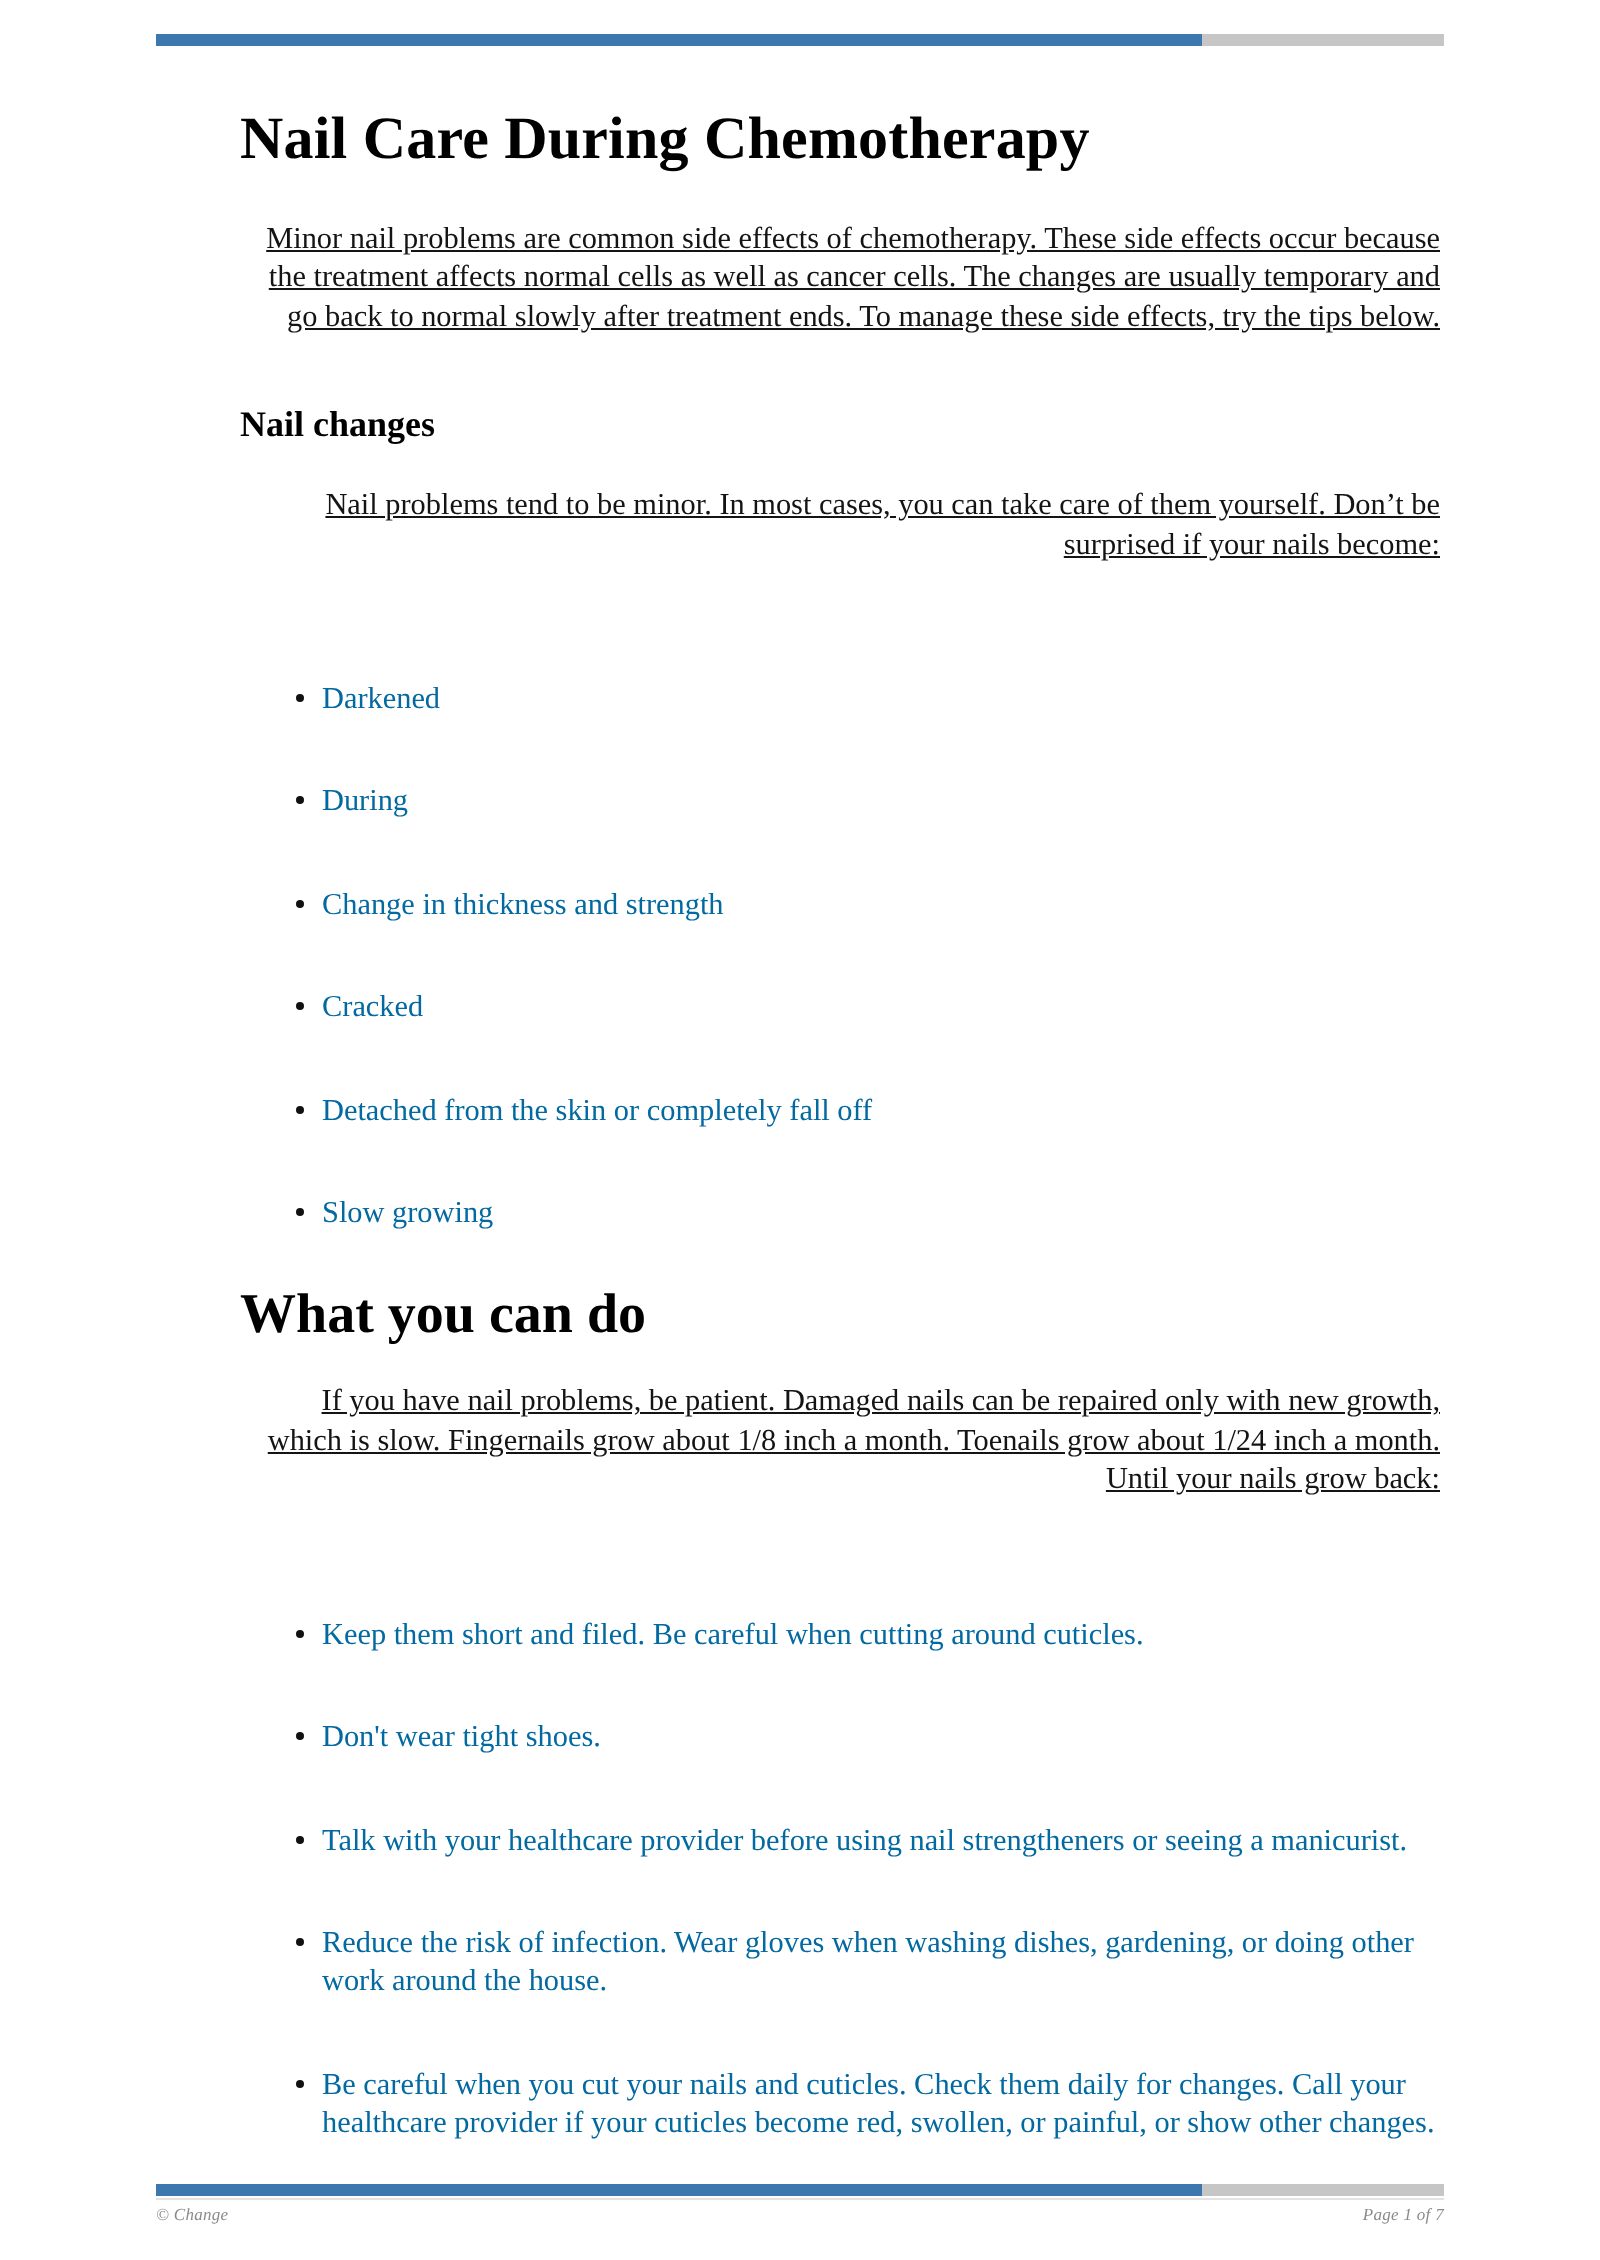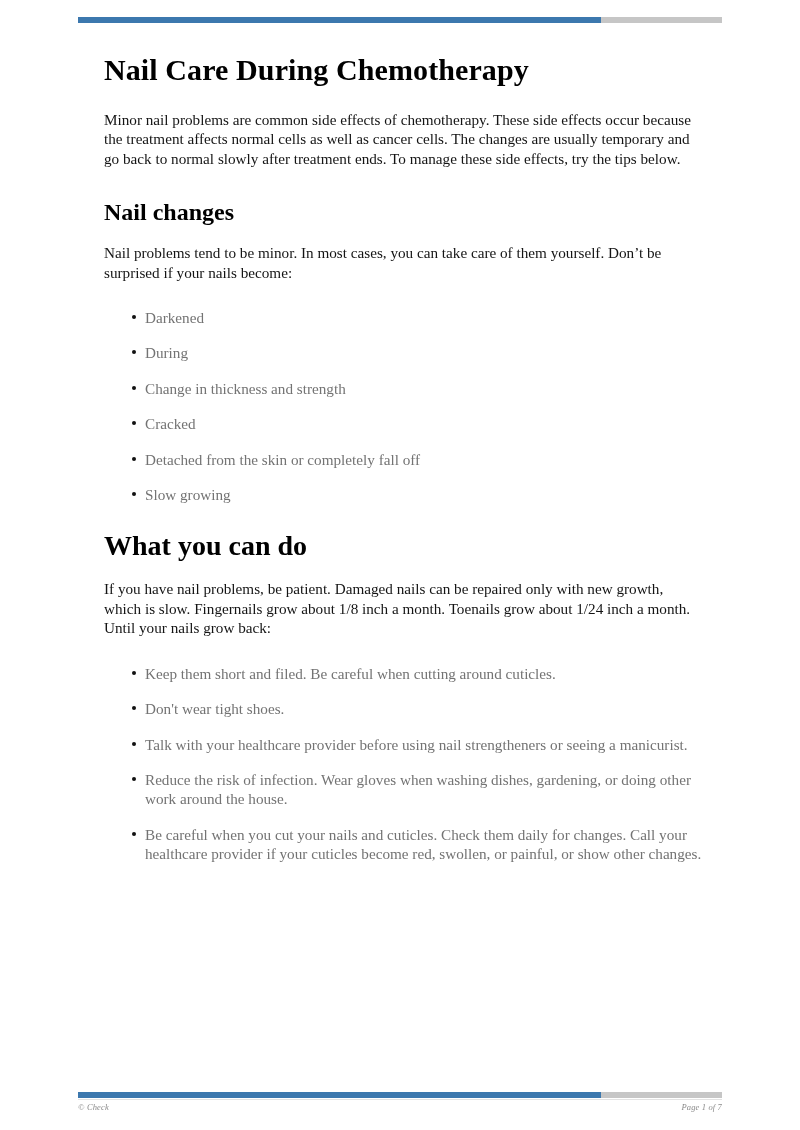--- a/index.html
+++ b/index.html
@@ -40,73 +40,75 @@
   }
   .header-rule .seg-gray {
     flex: 1 1 auto;
     height: 6px;
     background: #c6c6c6;
   }
 
   
   .content {
     position: absolute;
-    left: 104px;
+    left: 120px;
     top: 52px;
     width: 600px;
   }
 
   h1.doc-title {
     font-family: "Liberation Serif", "DejaVu Serif", serif;
     font-size: 30px;
     font-weight: bold;
     line-height: 36px;
     letter-spacing: 0.1px;
     margin: 0 0 22px 0;
     color: #000;
   }
 
   h2.section-title {
     font-family: "Liberation Serif", "DejaVu Serif", serif;
-    font-size: 24px;
+    font-size: 18px;
     font-weight: bold;
     line-height: 25px;
     margin: 0 0 18px 0;
     color: #000;
   }
   h2.section-title.big {
     font-size: 28px;
     line-height: 27px;
     margin: 0 0 20px 0;
   }
 
   p.body-text {
     font-size: 15.2px;
     line-height: 19.4px;
     margin: 16px 0 18px 0;
     color: #141414;
-    text-align: left;
+    text-align: right;
+    text-decoration: underline;
   }
 
   .spacer-lg { height: 22px; }
   .spacer-md { height: 14px; }
   .spacer-sm { height: 8px; }
 
   ul.bullets {
     list-style: none;
     margin: 0 0 6px 0;
     padding: 0;
   }
   ul.bullets > li {
     position: relative;
     padding-left: 41px;
     margin-bottom: 16px;
     font-size: 15.2px;
     line-height: 19.4px;
-    color: #737373;
+    color: #0369a1;
+    margin-top: 32px;
   }
   ul.bullets > li:last-child { margin-bottom: 0; }
   ul.bullets > li .bullet-dot {
     position: absolute;
     left: 28px;
     top: 7px;
     width: 4px;
     height: 4px;
     background: #111;
     border-radius: 50%;
@@ -239,17 +241,17 @@
 
   </div>
 
   <div class="footer-rule">
     <div class="seg-blue"></div>
     <div class="seg-gray"></div>
   </div>
   <div class="footer-hairline"></div>
 
   <div class="footer-text">
-    <span>© Check</span>
+    <span>© Change</span>
     <span>Page 1 of 7</span>
   </div>
 
 </div>
 
 </body></html>

